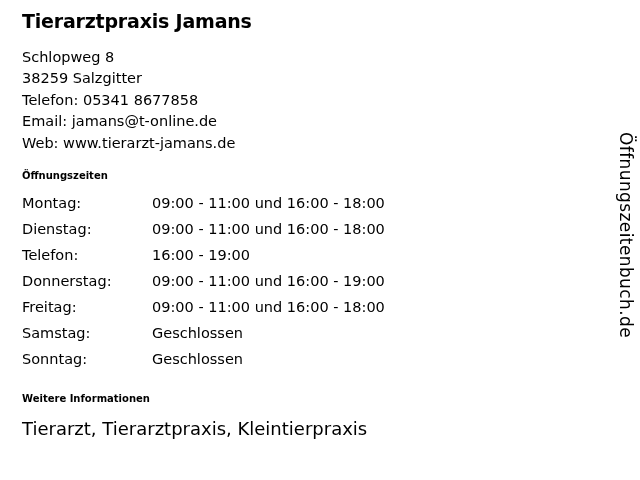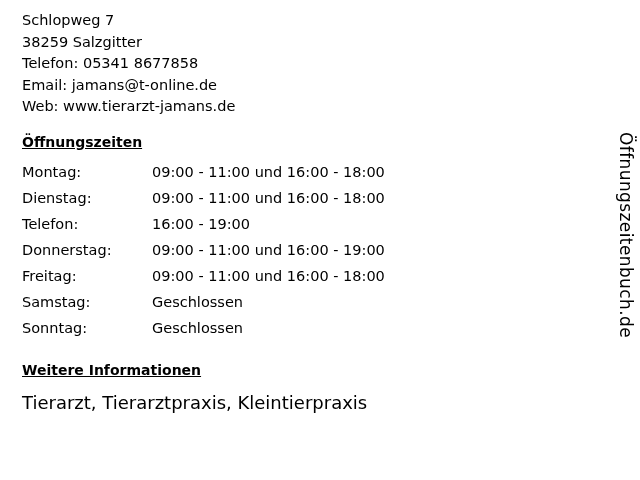--- a/index.html
+++ b/index.html
@@ -37,24 +37,23 @@
   }
   .address-block {
     font-size: 14.5px;
     line-height: 21.5px;
     margin-bottom: 16px;
   }
   .address-line {
     white-space: nowrap;
   }
   .section-heading {
-    font-size: 14px;
+    font-size: 10px;
     font-weight: bold;
     margin: 0 0 14px 0;
-    text-decoration: underline;
   }
   .hours-table {
     border-collapse: collapse;
     font-size: 14.5px;
     margin-bottom: 16px;
   }
   .hours-table td {
     padding: 0 0 10px 0;
     vertical-align: top;
     white-space: nowrap;
@@ -80,23 +79,24 @@
     white-space: nowrap;
   }
 </style>
 </head>
 <body>
 
 <div class="page">
 
   <div class="content">
 
+    <h1 class="business-title">Tierarztpraxis Jamans</h1>
 
     <div class="address-block">
-      <div class="address-line">Schlopweg 7</div>
+      <div class="address-line">Schlopweg 8</div>
       <div class="address-line">38259 Salzgitter</div>
       <div class="address-line">Telefon: 05341 8677858</div>
       <div class="address-line">Email: jamans@t-online.de</div>
       <div class="address-line">Web: www.tierarzt-jamans.de</div>
     </div>
 
     <h2 class="section-heading">Öffnungszeiten</h2>
 
     <table class="hours-table">
       <tbody>

